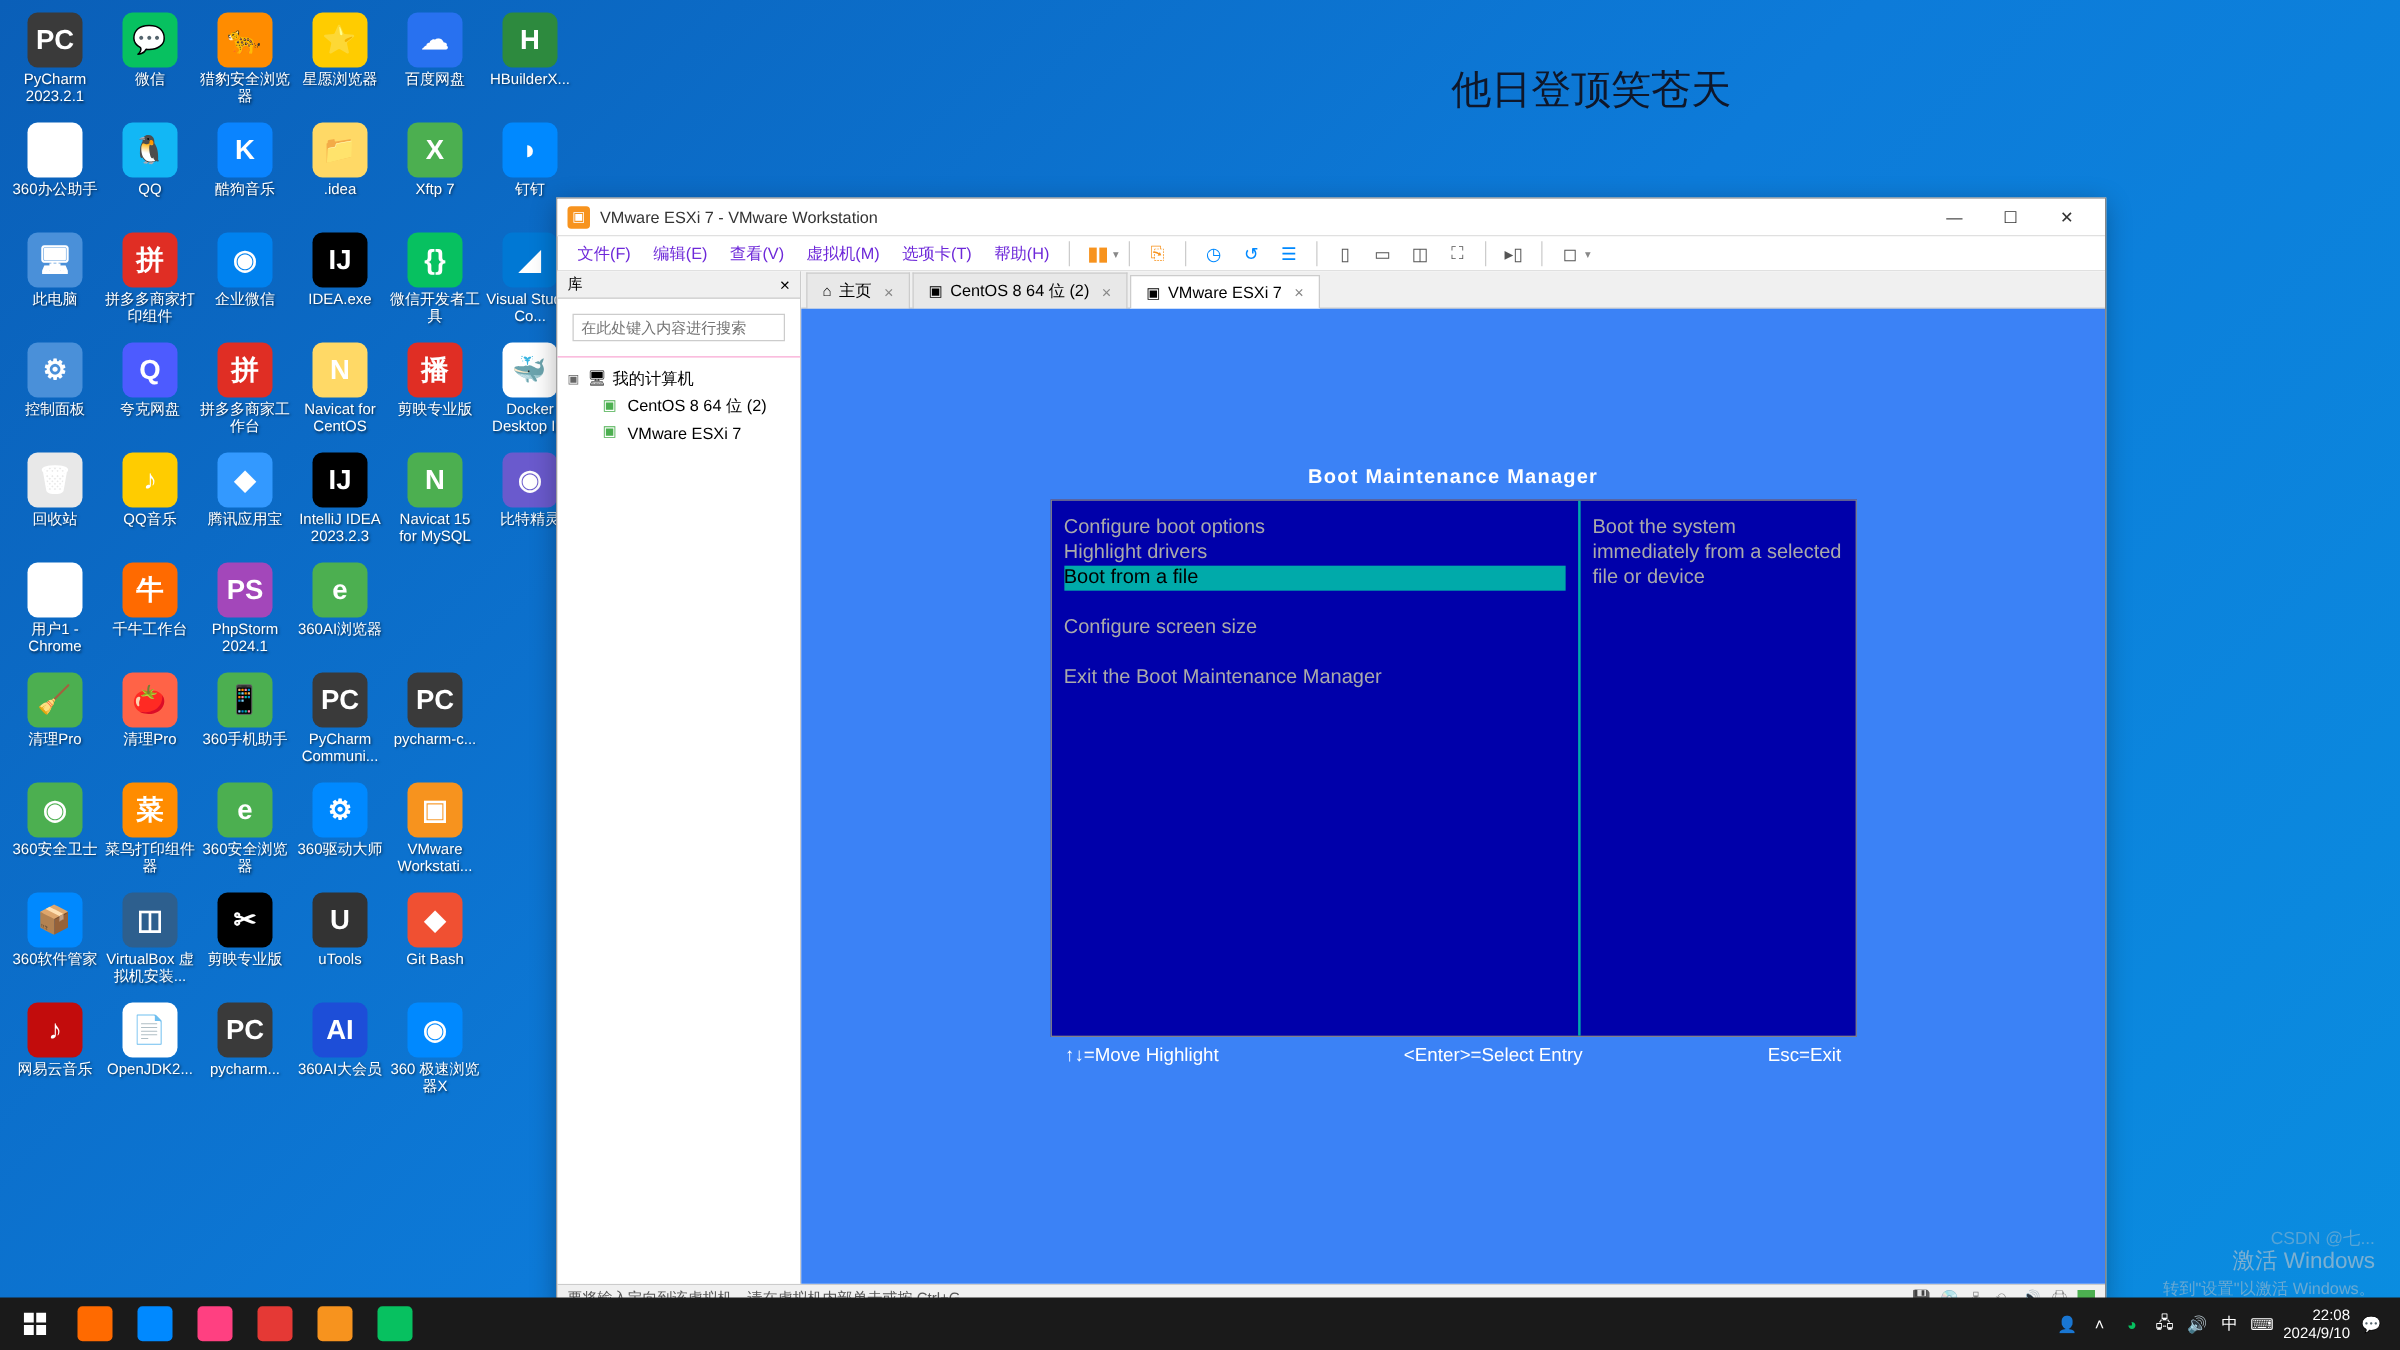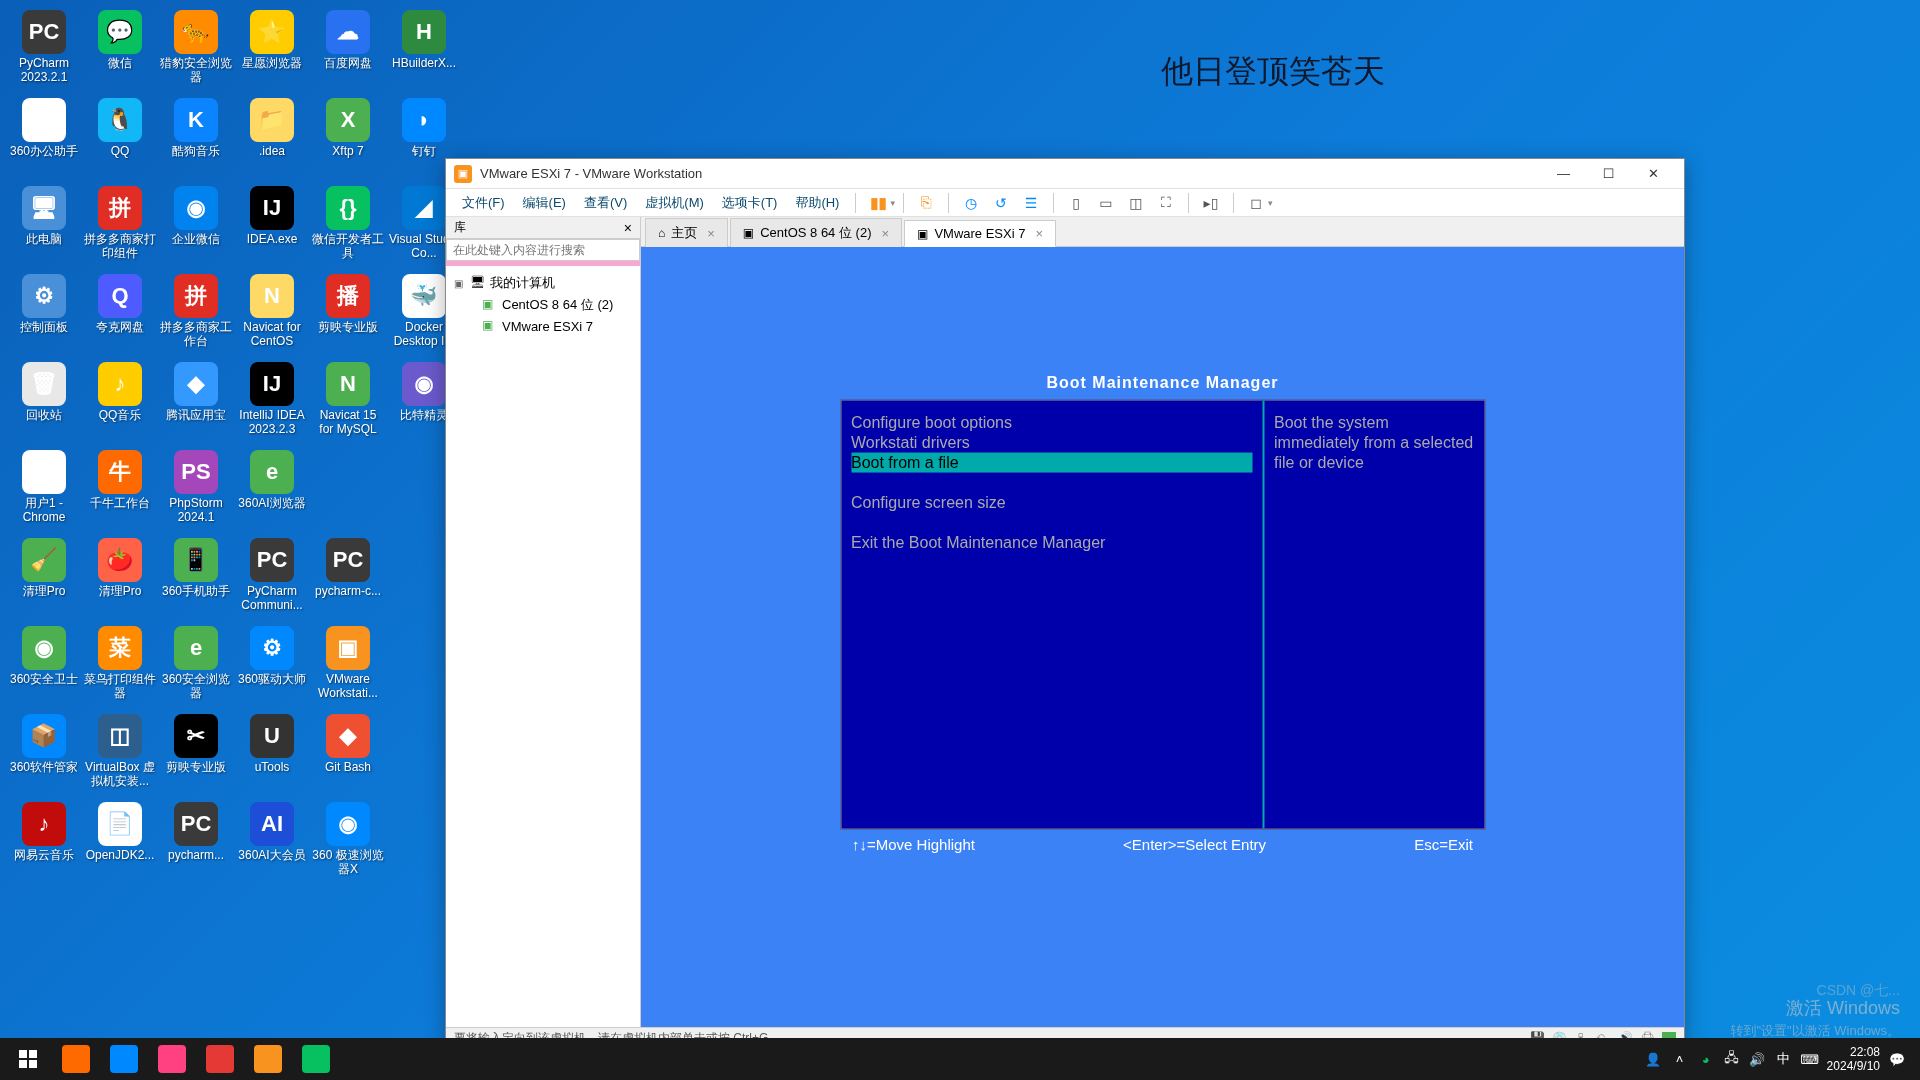--- a/index.html
+++ b/index.html
@@ -15,31 +15,31 @@
 .dicon .ilabel{font-size:12px;color:#fff;text-align:center;text-shadow:1px 1px 2px rgba(0,0,0,.6);line-height:14px;max-width:76px}
 
 
 .vmware-window{position:absolute;left:445px;top:158px;width:1240px;height:890px;background:#fff;border:1px solid #888;box-shadow:0 4px 20px rgba(0,0,0,.3)}
 .titlebar{height:30px;background:#fff;display:flex;align-items:center;padding:0 8px;border-bottom:1px solid #e0e0e0}
 .titlebar .vmicon{width:18px;height:18px;background:#f7931e;border-radius:3px;margin-right:8px;display:flex;align-items:center;justify-content:center;font-size:11px;color:#fff}
 .titlebar .title{flex:1;font-size:13px;color:#333}
 .winbtns{display:flex;gap:0}
 .winbtn{width:45px;height:28px;display:flex;align-items:center;justify-content:center;font-size:13px;color:#333}
 .menubar{height:28px;display:flex;align-items:center;padding:0 8px;gap:2px;border-bottom:1px solid #e0e0e0}
-.menuitem{padding:4px 8px;font-size:13px;color:#0c4a6e}
+.menuitem{padding:4px 8px;font-size:13px;color:#6d28d9}
 .toolbar-sep{width:1px;height:20px;background:#ccc;margin:0 6px}
 .tbtn{width:24px;height:24px;display:flex;align-items:center;justify-content:center;font-size:14px;color:#555;margin:0 2px}
 .pause-btn{color:#f7931e;font-weight:bold;font-size:15px}
 .dropdown-arrow{font-size:9px;color:#888;margin-left:-4px}
 
 .workspace{display:flex;height:calc(100% - 78px)}
 .sidebar{width:195px;background:#fff;border-right:1px solid #ccc;display:flex;flex-direction:column}
 .lib-header{height:22px;background:#f0f0f0;border-bottom:1px solid #ccc;display:flex;align-items:center;padding:0 8px;font-size:12px;justify-content:space-between}
 .lib-close{cursor:pointer;font-size:14px}
-.searchbox{padding:0;border-bottom:5px solid #f9a8d4}
+.searchbox{padding:12px;border-bottom:1px solid #f9a8d4}
 .searchbox input{width:100%;padding:3px 6px;font-size:12px;border:1px solid #ccc;background:#fff}
 .tree{padding:6px 4px;font-size:13px}
 .tree-node{padding:2px 4px;display:flex;align-items:center;gap:4px}
 .tree-node .exp{font-size:10px;color:#666;width:12px}
 .tree-node .ticon{width:16px;height:16px;display:inline-block;font-size:12px}
 .tree-child{padding-left:32px}
 
 .main-area{flex:1;display:flex;flex-direction:column;background:#fff}
 .tabs{height:30px;display:flex;align-items:flex-end;background:#f0f0f0;border-bottom:1px solid #ccc;padding-left:4px;gap:0}
 .tab{padding:5px 12px;font-size:13px;background:#e8e8e8;border:1px solid #ccc;border-bottom:none;margin-right:2px;display:flex;align-items:center;gap:6px;position:relative;top:1px}
@@ -384,21 +384,21 @@
               <span>VMware ESXi 7</span>
               <span class="tclose">×</span>
             </div>
           </div>
         <div class="vm-screen">
           <div class="bios">
             <div class="bios-title">Boot Maintenance Manager</div>
             <div class="bios-panel">
               <div class="bios-menu" id="bios-menu">
                   <div class="bios-menu-item">Configure boot options</div>
-                  <div class="bios-menu-item">Workstati drivers</div>
+                  <div class="bios-menu-item">Highlight drivers</div>
                   <div class="bios-menu-item selected">Boot from a file</div>
                   <div class="bios-menu-item"> </div>
                   <div class="bios-menu-item">Configure screen size</div>
                   <div class="bios-menu-item"> </div>
                   <div class="bios-menu-item">Exit the Boot Maintenance Manager</div>
                 </div>
               <div class="bios-help">Boot the system immediately from a selected file or device</div>
             </div>
             <div class="bios-footer">
               <span>↑↓=Move Highlight</span>

